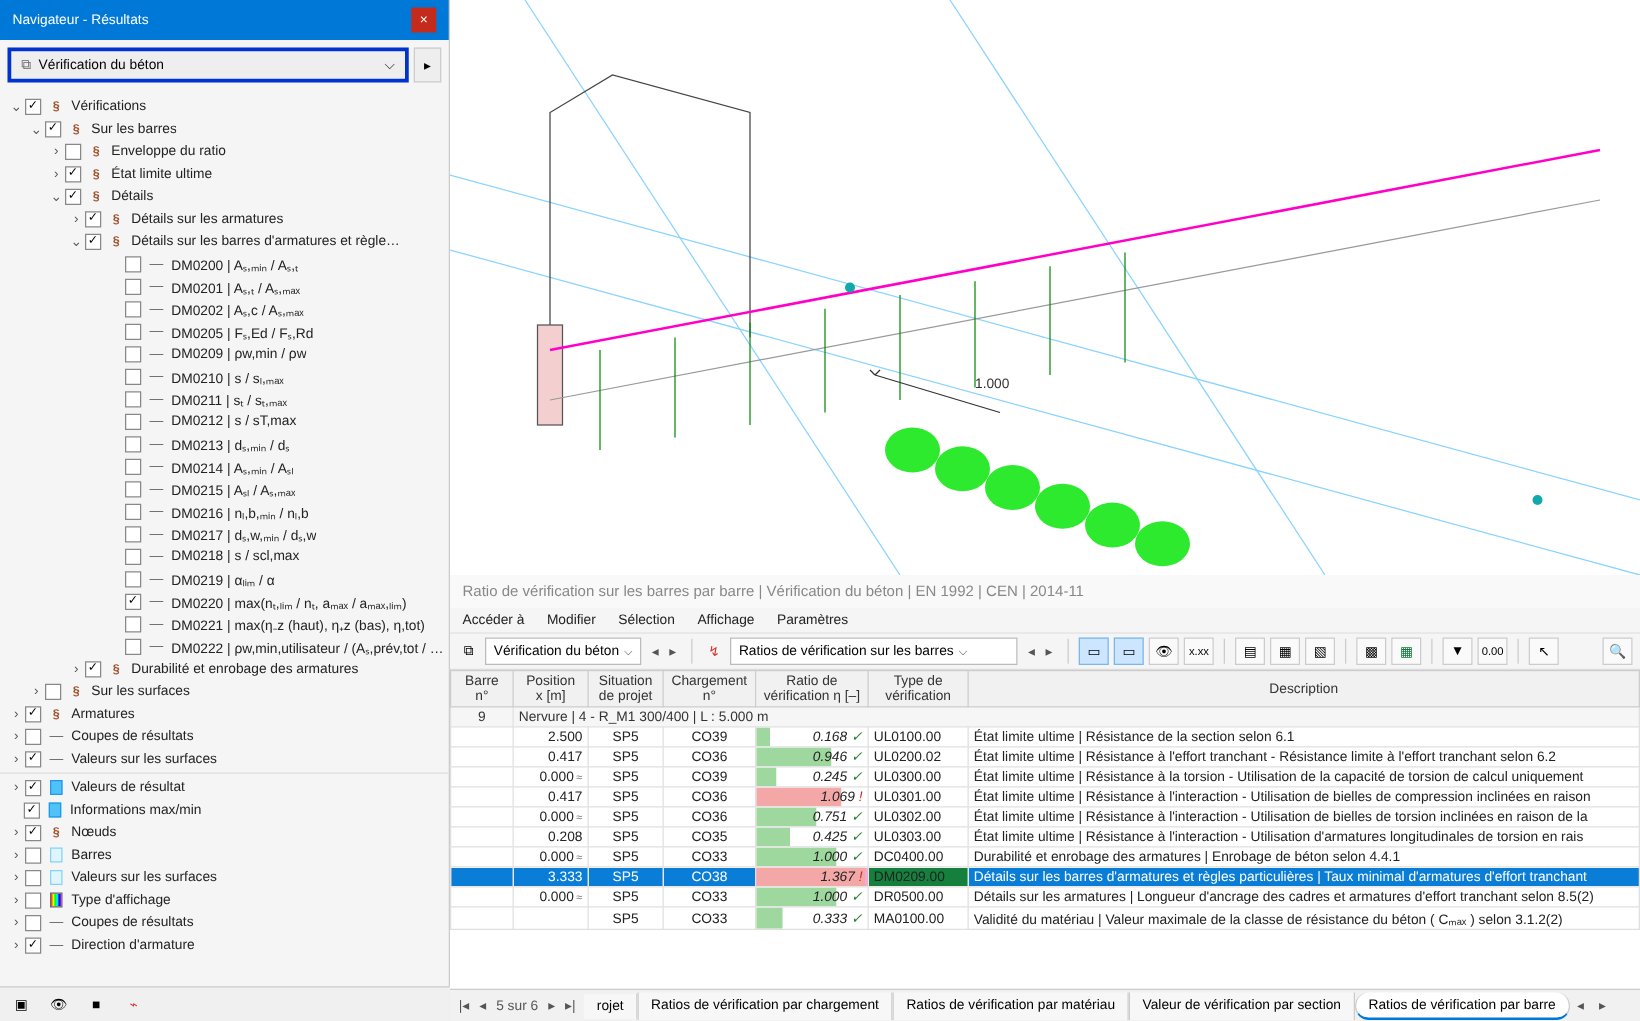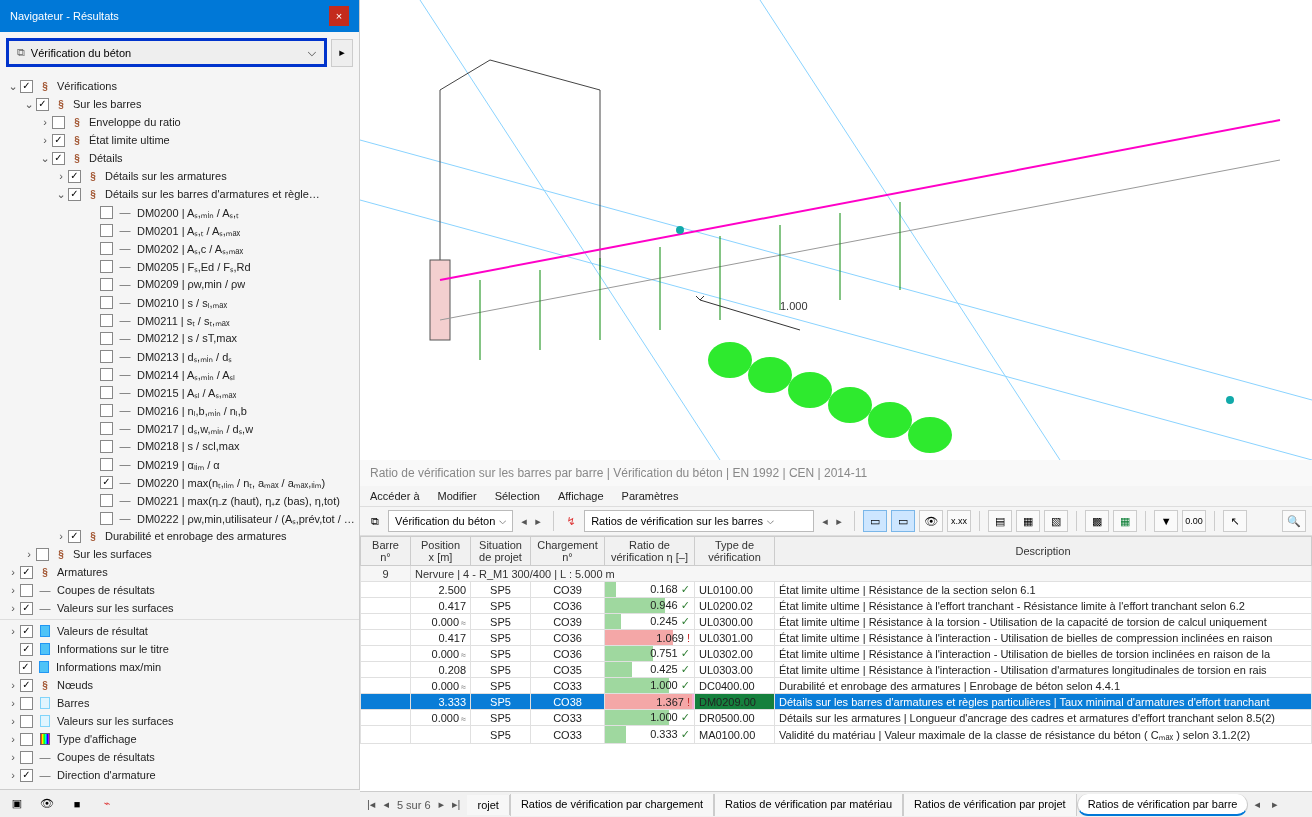--- a/index.html
+++ b/index.html
@@ -58,21 +58,21 @@
 .res-table-wrap { flex: 1; overflow: hidden; position: relative; }
 .res-table { border-collapse: collapse; width: 100%; table-layout: fixed; }
 .res-table th { background: #f1f1f1; border: 1px solid #ccc; padding: 2px 4px; font-weight: normal; color: #333; text-align: center; }
 .res-table th.desc { text-align: center; }
 .res-table td { border: 1px solid #e0e0e0; padding: 1px 4px; height: 16px; white-space: nowrap; overflow: hidden; text-overflow: ellipsis; color: #222; }
 .res-table tr.group td { background: #f6f6f6; font-weight: normal; color: #333; }
 .bar-cell { position: relative; padding: 0 !important; }
 .bar-bg { position: absolute; left: 0; top: 0; bottom: 0; }
 .bar-green { background: #9fd89f; }
 .bar-red { background: #f4a7a7; }
-.ratio-txt { position: relative; text-align: right; padding-right: 4px; display: block; }
+.ratio-txt { position: relative; text-align: right; padding-right: 4px; display: block; font-style: italic; }
 .chk-ok { color: #2e7d32; }
 .chk-bad { color: #c62828; }
 .row-sel td { background: #0a7dd7; color: #fff; }
 .row-sel td.type-cell { background: #15803d; color: #222; }
 .row-sel td.bar-cell { background: #f9a8d4; }
 .row-sel td.bar-cell .ratio-txt { color: #222; }
 .td-right { text-align: right; }
 .td-center { text-align: center; }
 .approx { color: #777; font-size: 9px; margin-left: 2px; }
 
@@ -303,28 +303,20 @@
         <span class="lbl">Valeurs sur les surfaces</span>
       </div>
       <div class="sep-line"></div>
       <div class="tree-node" style="padding-left: 6px;">
         <span class="tw">›</span>
         <span class="cb checked"></span>
         <span class="ic">
           <span class="ic-cyan"></span>
         </span>
         <span class="lbl">Valeurs de résultat</span>
-      </div>
-      <div class="tree-node" style="padding-left: 6px;">
-        <span class="tw"></span>
-        <span class="cb checked"></span>
-        <span class="ic">
-          <span class="ic-cyan"></span>
-        </span>
-        <span class="lbl">Informations sur le titre</span>
       </div>
       <div class="tree-node" style="padding-left: 5px;">
         <span class="tw"></span>
         <span class="cb checked"></span>
         <span class="ic">
           <span class="ic-cyan"></span>
         </span>
         <span class="lbl">Informations max/min</span>
       </div>
       <div class="tree-node" style="padding-left: 6px;">
@@ -629,19 +621,19 @@
       <span>|◂</span>
       <span>◂</span>
       <span class="pgtxt">5 sur 6</span>
       <span>▸</span>
       <span>▸|</span>
     </div>
     <span class="tab" style="border-left:none">rojet</span>
     <div id="tabs-host" style="display:flex">
         <div class="tab">Ratios de vérification par chargement</div>
         <div class="tab">Ratios de vérification par matériau</div>
-        <div class="tab">Ratios de vérification par projet</div>
+        <div class="tab">Valeur de vérification par section</div>
         <div class="tab active">Ratios de vérification par barre</div>
       </div>
     <span class="more">◂</span>
     <span class="more">▸</span>
   </div>
 </div>
 
 </body></html>

